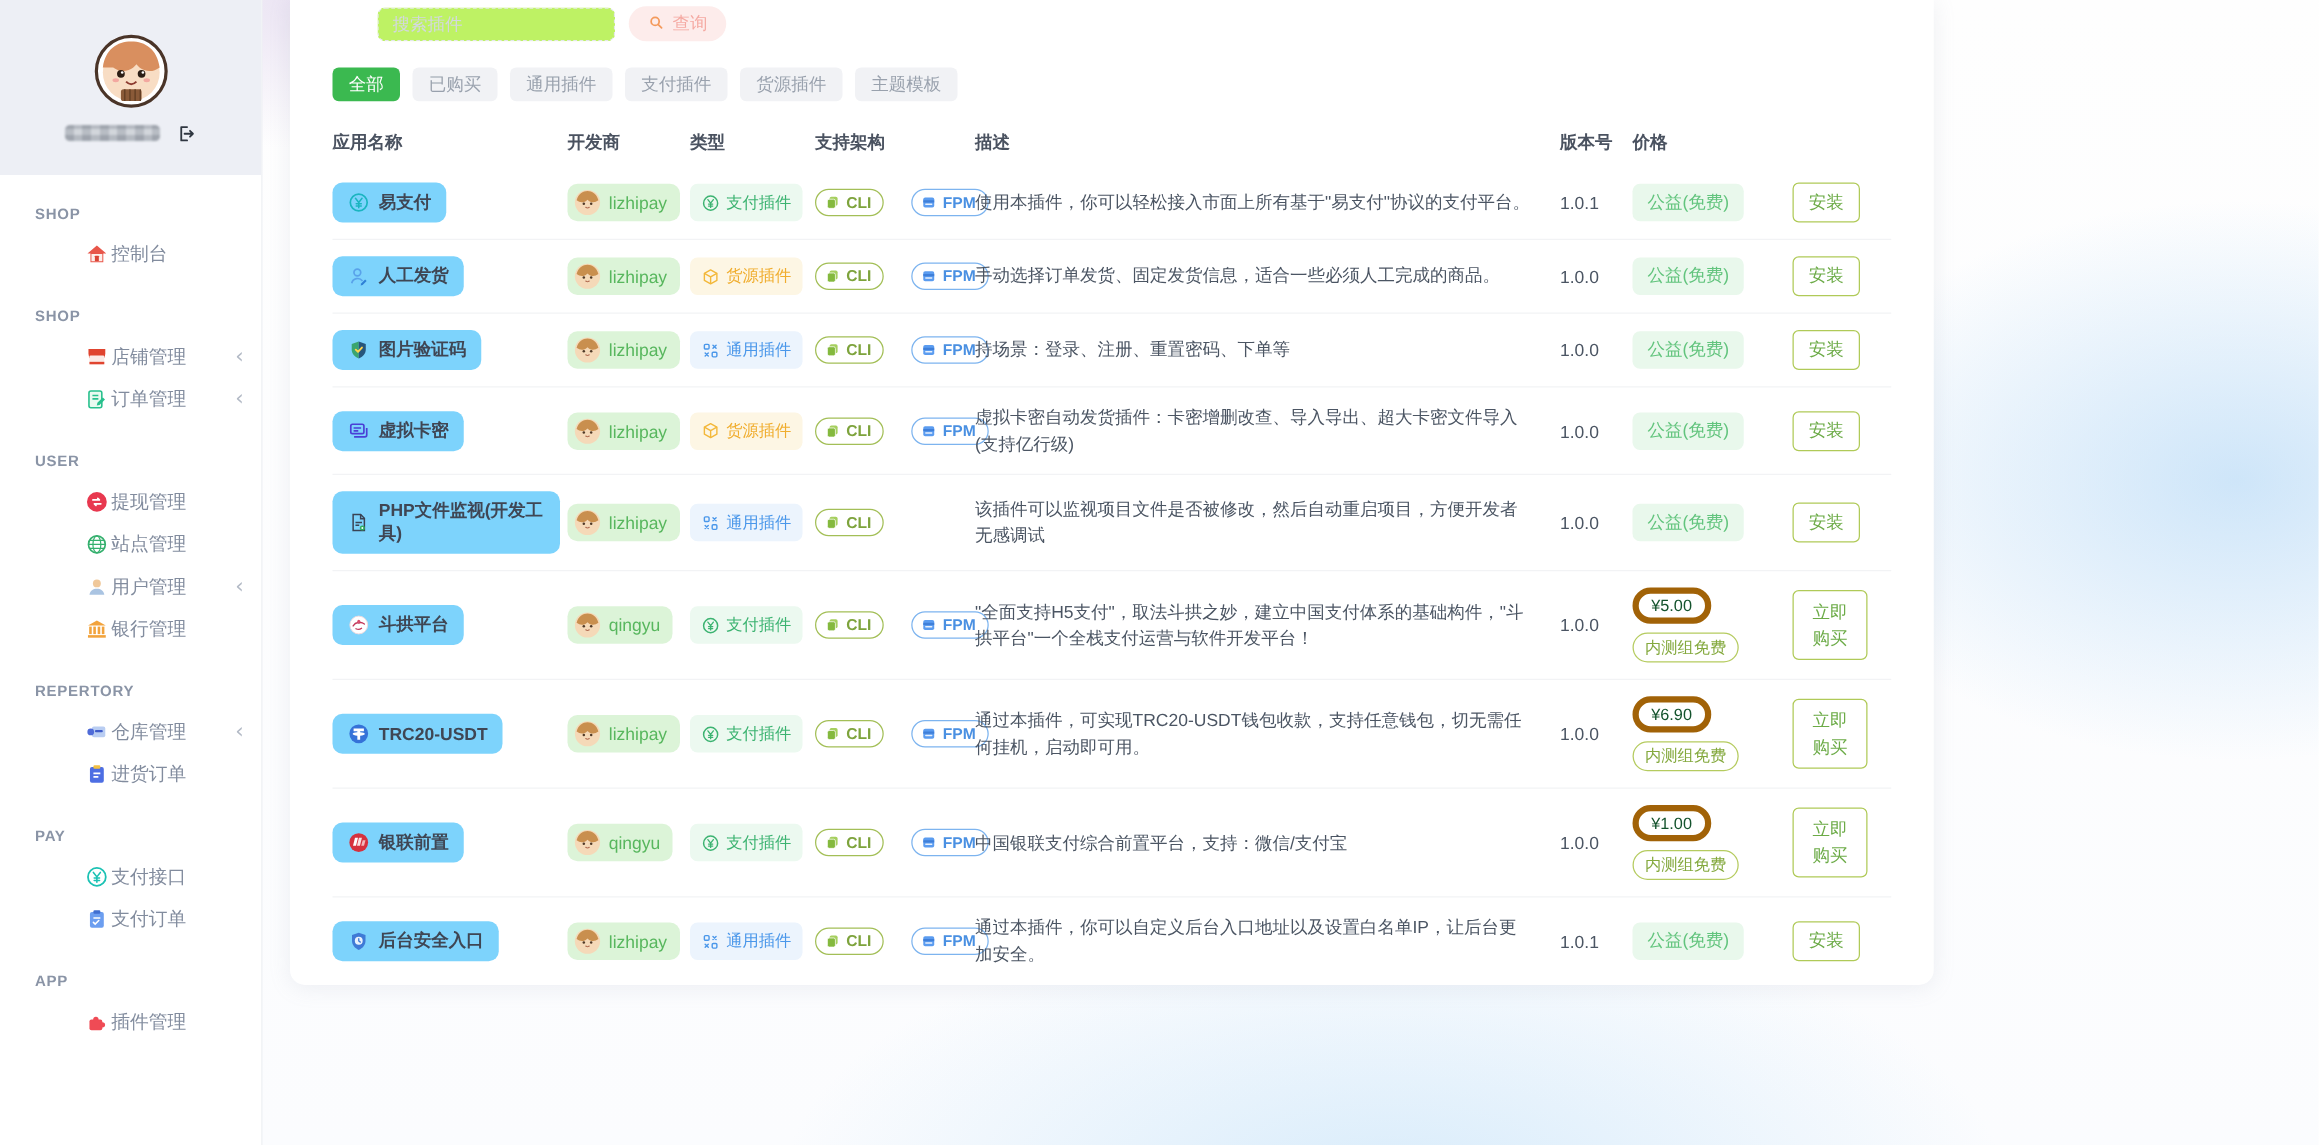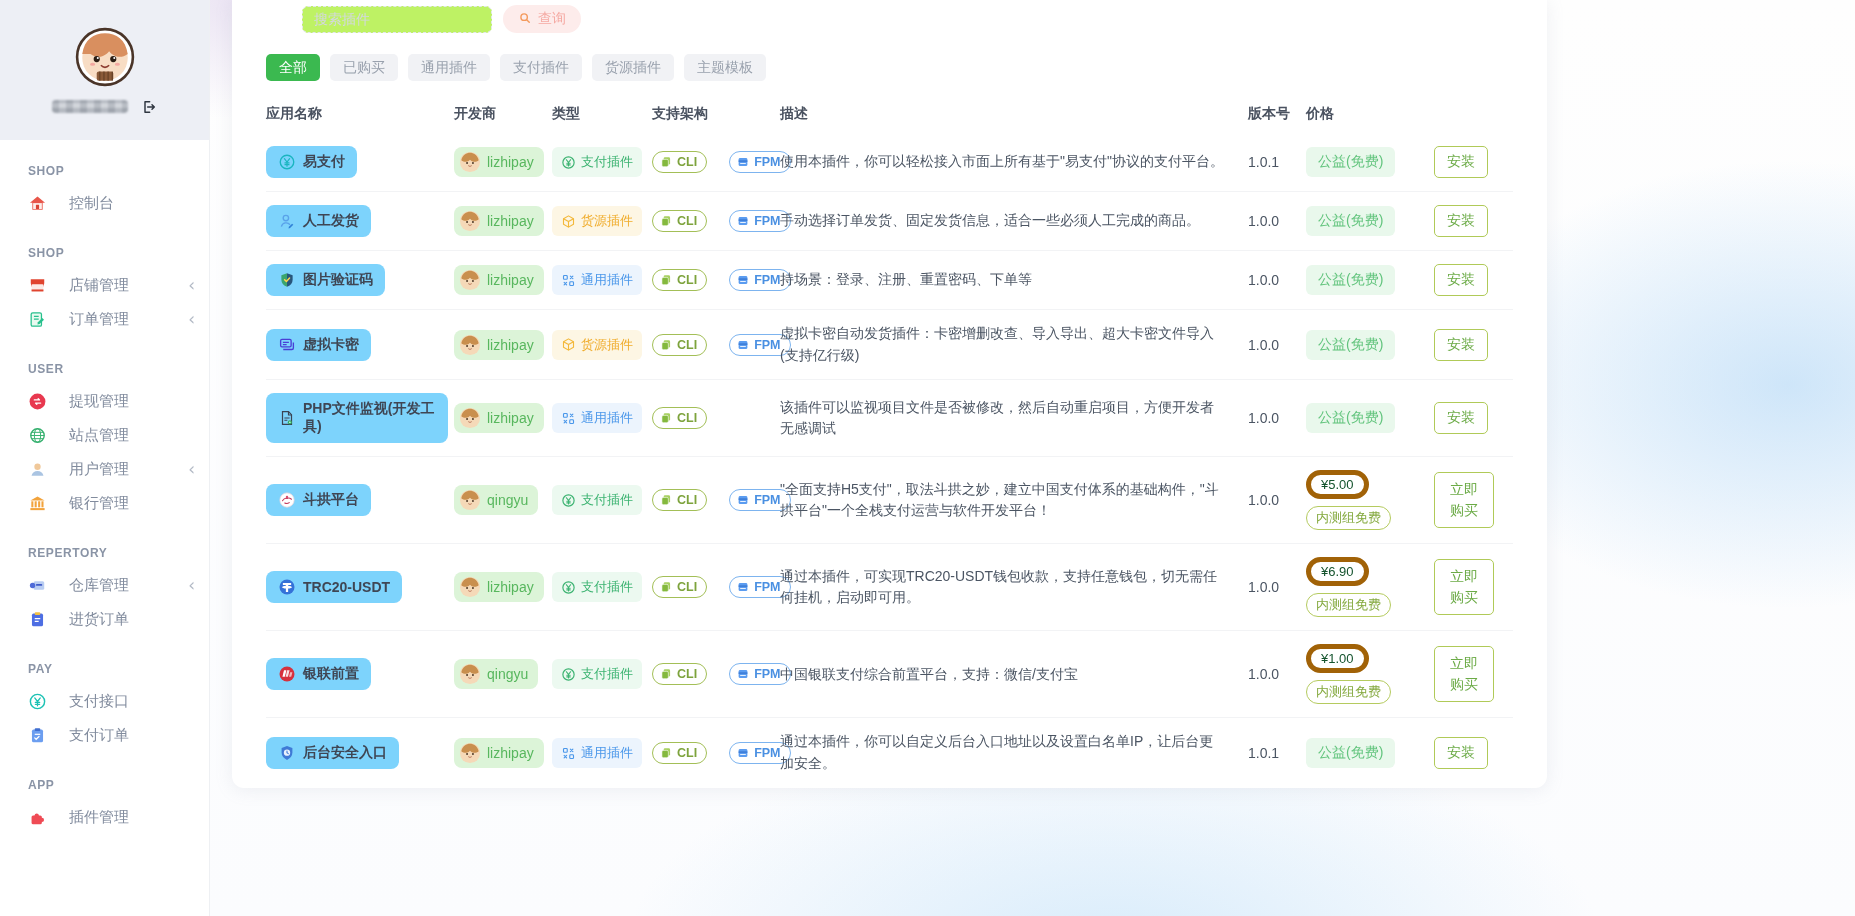--- a/index.html
+++ b/index.html
@@ -24,22 +24,22 @@
       repeating-linear-gradient(90deg,#c4c8ce 0 7px,#dfe2e6 7px 14px),
       repeating-linear-gradient(0deg,rgba(168,173,181,.55) 0 5px,rgba(228,230,234,.55) 5px 10px);
     background-blend-mode:multiply; filter:blur(1px); }
   .logout { cursor:pointer; display:inline-flex; }
   .logout svg { width:16px; height:16px; display:block; }
 
   .side-nav { padding-top:6px; }
   .nav-section-label { margin:26px 0 8px 28px; font-size:12px; font-weight:bold;
     color:#8a94a6; letter-spacing:.6px; }
   .nav-section-label:first-child { margin-top:18px; }
-  .nav-item { display:flex; align-items:center; gap:22px; height:34px;
-    padding:0 14px 0 28px; color:#828c9e; font-size:15px; cursor:pointer; }
+  .nav-item { display:flex; align-items:center; gap:2px; height:34px;
+    padding:0 14px 0 28px; color:#828c9e; font-size:15px; cursor:pointer;margin-left:40px; }
   .nav-ico { width:19px; height:19px; flex:none; }
   .nav-ico svg { width:100%; height:100%; display:block; }
   .chev { margin-left:auto; color:#b3bac6; font-size:17px; line-height:1; font-family:"DejaVu Sans",sans-serif; }
 
   
   .main { flex:1; position:relative; height:100%;
     background:
       radial-gradient(500px 320px at 96% 42%, rgba(168,210,245,.55), rgba(168,210,245,0) 70%),
       radial-gradient(700px 320px at 55% 104%, rgba(187,222,248,.55), rgba(187,222,248,0) 70%),
       radial-gradient(280px 170px at 2% 0%, rgba(226,216,238,.7), rgba(226,216,238,0) 70%),

